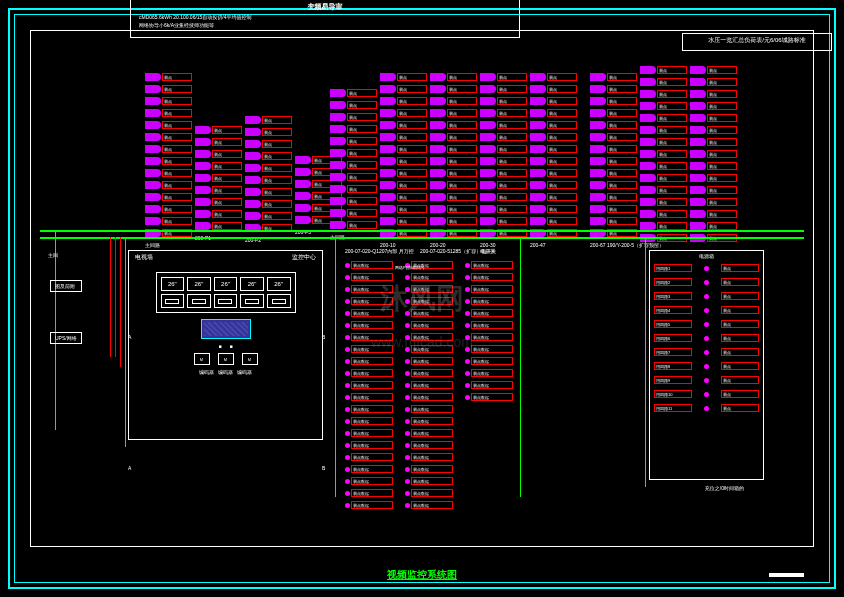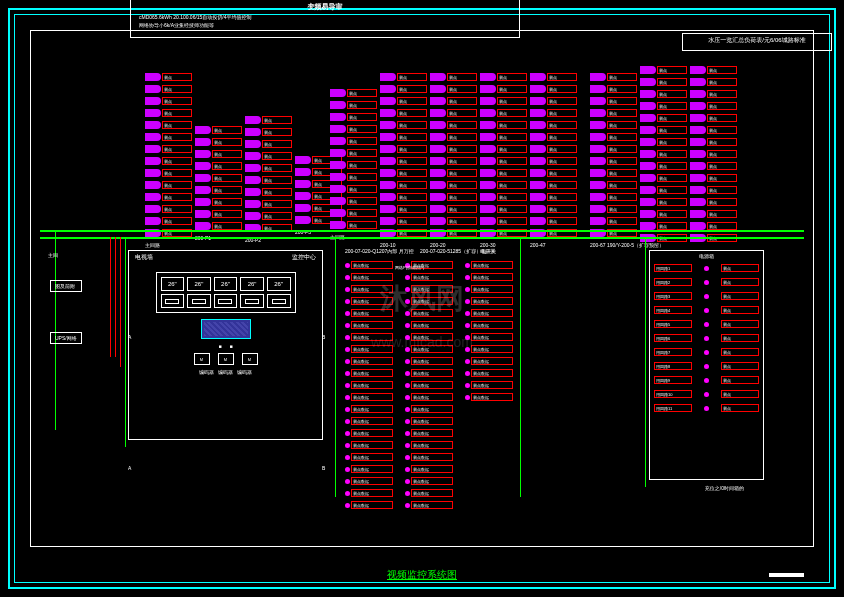--- a/index.html
+++ b/index.html
@@ -27,21 +27,21 @@
 .screen-grid{margin:8px auto 6px;width:140px;border:1px solid #fff;padding:4px;display:grid;grid-template-columns:repeat(5,1fr);gap:3px}
 .screen{width:100%;height:14px;border:1px solid #fff;display:flex;align-items:center;justify-content:center;color:#fff;font-size:6px}
 .kb{width:14px;height:5px;border:1px solid #fff}
 .server-box{margin:4px auto;width:50px;height:20px;background:#339;border:1px solid #0ff;position:relative}
 .server-box::after{content:"";position:absolute;inset:2px;background:repeating-linear-gradient(45deg,#44a 0 2px,#339 2px 4px)}
 .device-row{display:flex;justify-content:center;gap:8px;margin-top:4px}
 .device{width:16px;height:12px;border:1px solid #fff;color:#fff;font-size:4px;display:flex;align-items:center;justify-content:center}
 .label-small{color:#fff;font-size:5px}
 .bottom-left{position:absolute;left:50px;top:280px}
 .bottom-left .blk{border:1px solid #fff;padding:2px 4px;color:#fff;font-size:5px;margin-bottom:40px}
-.bottom-title{position:absolute;bottom:15px;left:50%;transform:translateX(-50%);color:#0f0;font-size:10px;font-weight:normal;text-decoration:underline}
+.bottom-title{position:absolute;bottom:15px;left:50%;transform:translateX(-50%);color:#0f0;font-size:10px;font-weight:bold;text-decoration:underline}
 .right-box{position:absolute;top:250px;right:80px;width:115px;height:230px;border:1px solid #fff}
 .right-box-label{color:#fff;font-size:5px;text-align:center;margin-top:2px}
 .col-mid{position:absolute;display:flex;flex-direction:column;gap:2px}
 .col-mid .cell-red{width:42px}
 .col-label-top{position:absolute;color:#fff;font-size:5px}
 .corner-mark{position:absolute;bottom:20px;right:40px;width:35px;height:4px;background:#fff}
 .watermark{position:absolute;top:50%;left:50%;transform:translate(-50%,-50%);color:rgba(180,180,180,0.25);font-size:28px;font-weight:bold;pointer-events:none;white-space:nowrap;z-index:100}
 .watermark-sub{position:absolute;top:56%;left:50%;transform:translateX(-50%);color:rgba(180,180,180,0.18);font-size:14px;pointer-events:none}
 </style>
 </head>

